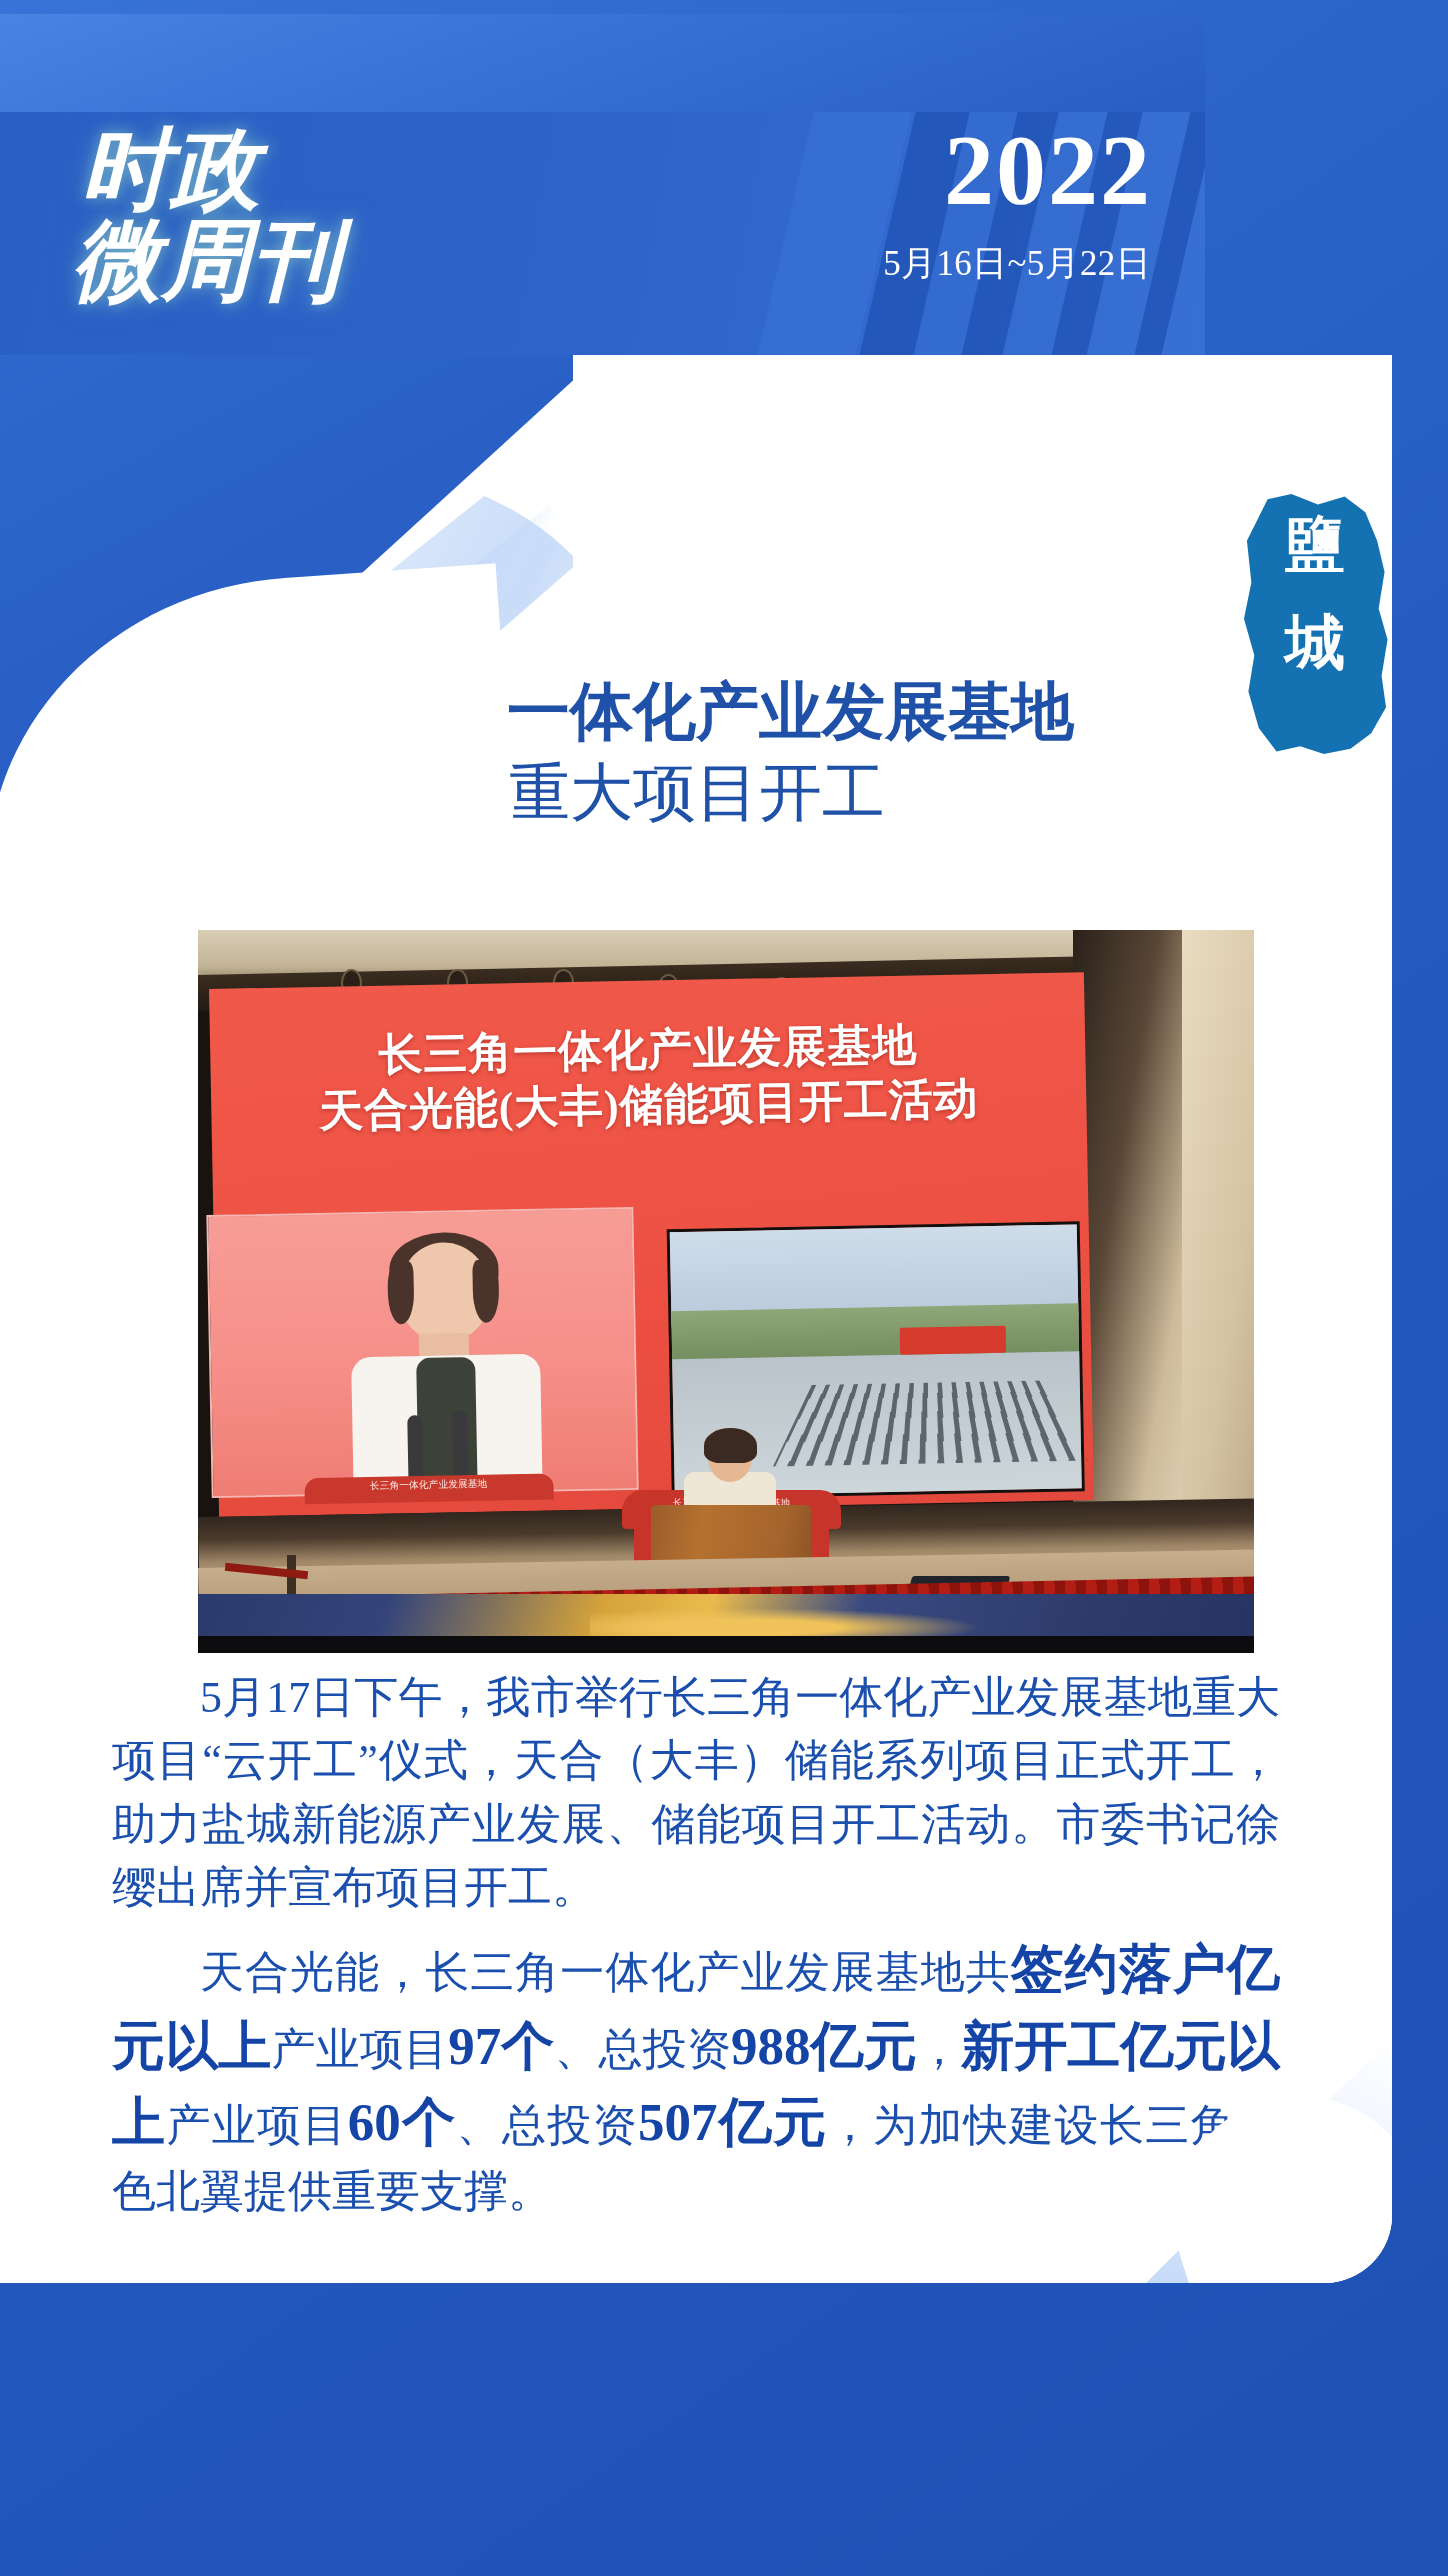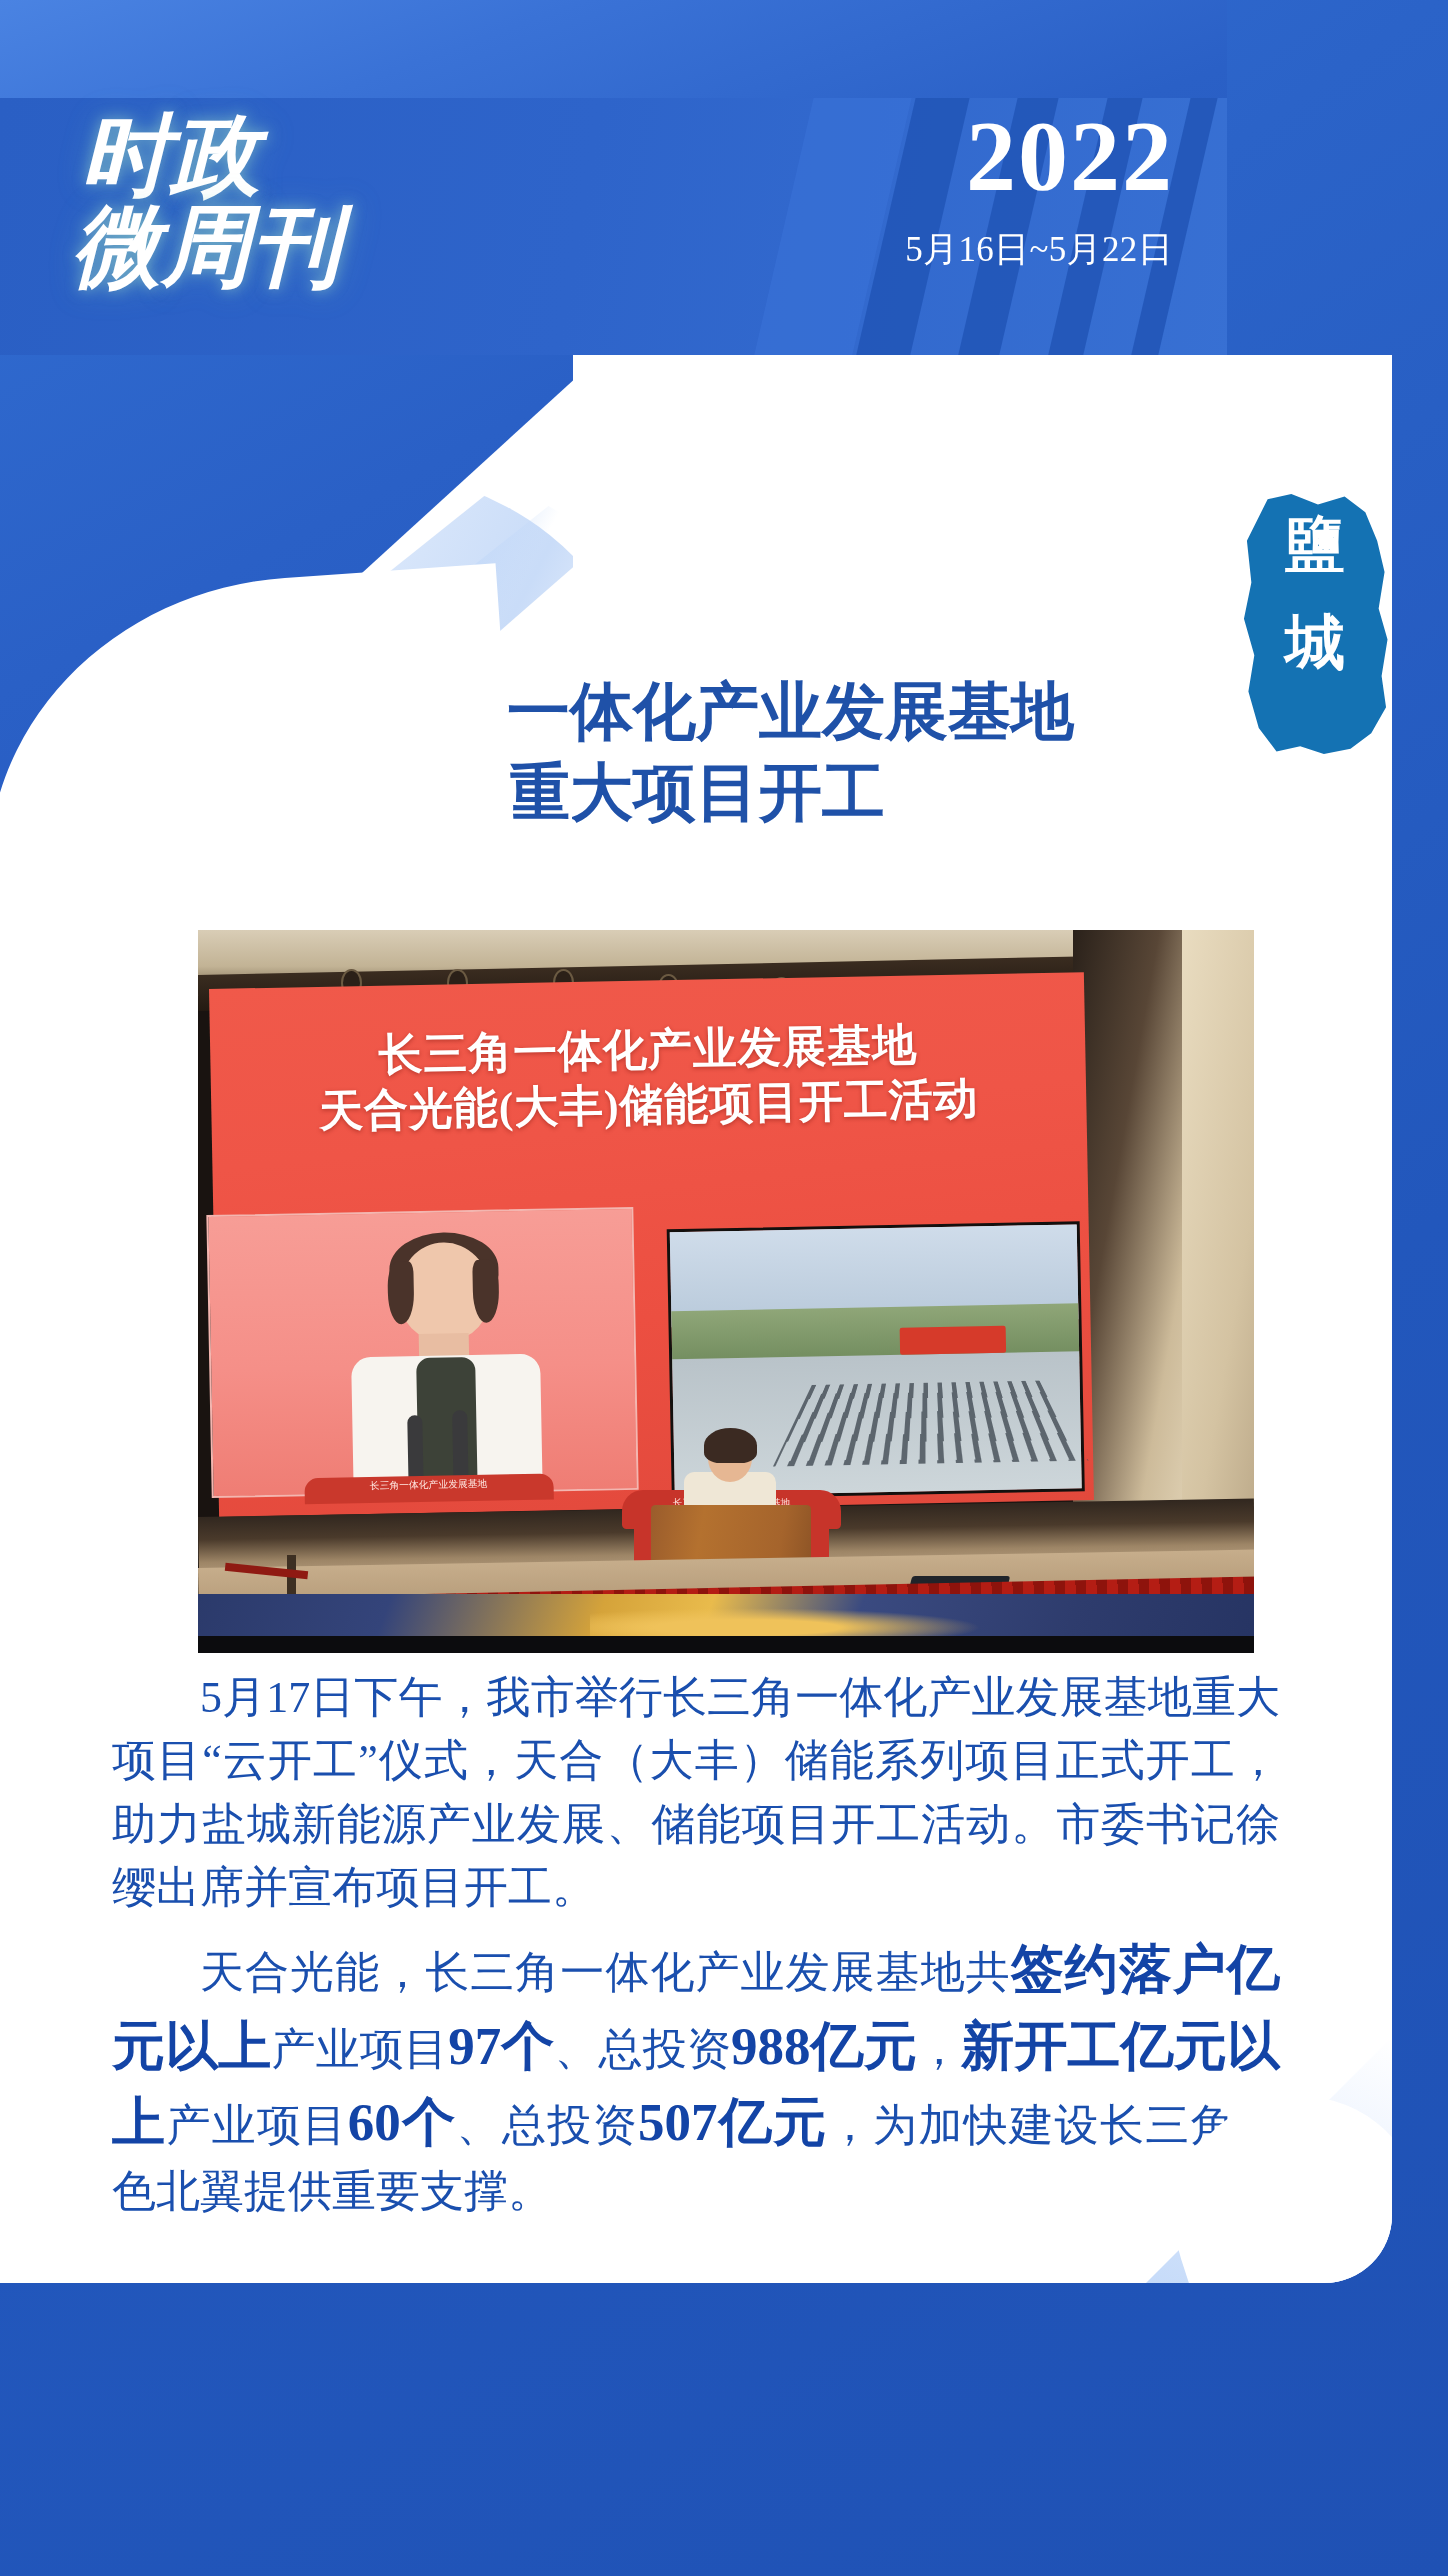--- a/index.html
+++ b/index.html
@@ -13,23 +13,22 @@
 
   
   .poster{
     position:absolute;inset:0;
     background:linear-gradient(145deg,#3873D8 0%,#2B63C8 28%,#2257BC 62%,#1F51B4 100%);
     overflow:hidden;
   }
 
   
   .header{
-    position:absolute;left:0;top:0;width:1205px;height:407px;
+    position:absolute;left:0;top:14px;width:1205px;height:407px;
     overflow:hidden;
-    padding-left:22px;
   }
   .header-bg{
     position:absolute;inset:0;
     background:linear-gradient(160deg,#4A83E2 0%,#3A72D6 25%,#2A60C6 60%,#2458BE 100%);
   }
   .header-band{
     position:absolute;left:0;top:98px;width:1449px;height:309px;
     background:linear-gradient(100deg,#2A5FC4 0%,#2E64CA 40%,#3B74D6 100%);
   }
   .stripes{
@@ -328,21 +327,21 @@
     </div>
 
     <div class="year">2022</div>
     <div class="daterange">5月16日~5月22日</div>
   </div>
 
   <div class="card">
 
     <div style="position:absolute;left:0;top:317px;width:1392px;text-align:center;">
       <span class="tl" style="display:block;color:#1F51A8;font-family:'Liberation Serif',serif;font-weight:bold;font-size:63px;line-height:1.28;">长三角一体化产业发展基地</span>
-      <span class="tl" style="display:block;color:#1F51A8;font-family:'Liberation Serif',serif;font-weight:bold;font-size:63px;line-height:1.28;text-align:center;">重大项目开工</span>
+      <span class="tl" style="display:block;color:#1F51A8;font-family:'Liberation Serif',serif;font-weight:normal;font-size:63px;line-height:1.28;text-align:center;">重大项目开工</span>
     </div>
 
     <div style="position:absolute;left:198px;top:575px;width:1056px;height:723px;background:#191310;overflow:hidden;">
 
       <div class="ph-ceiling"></div>
       <div class="ph-ceiling-beam"></div>
       <div class="ph-lamp" style="left:143px;"></div>
       <div class="ph-lamp" style="left:249px;"></div>
       <div class="ph-lamp" style="left:355px;"></div>
       <div class="ph-lamp" style="left:460px;top:44px;"></div>

